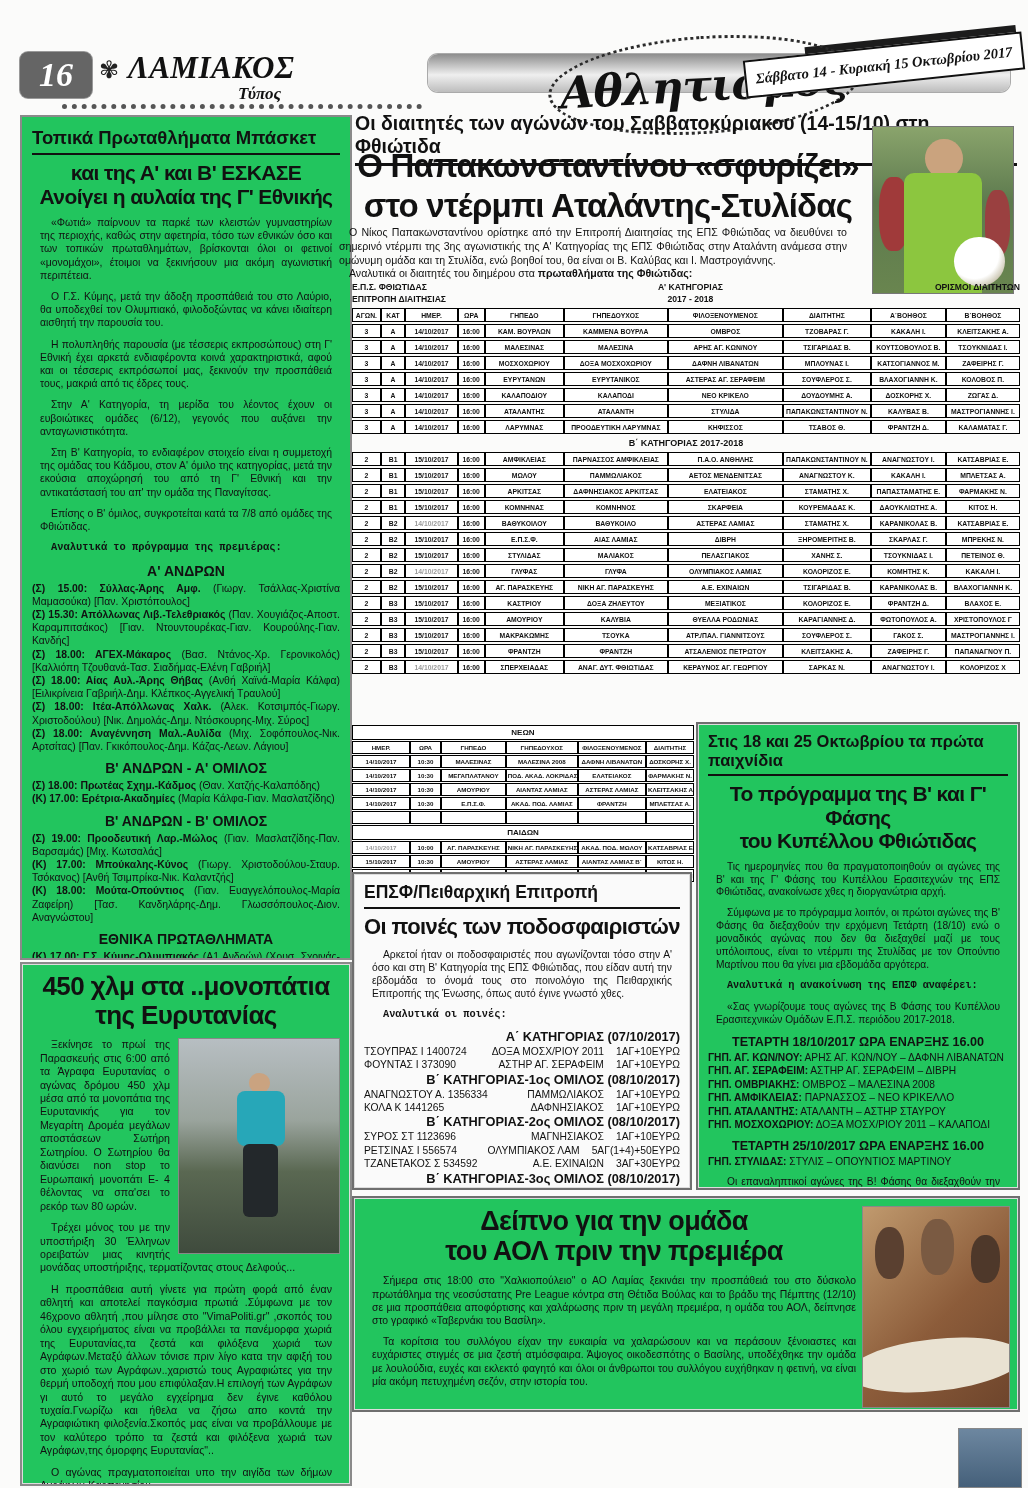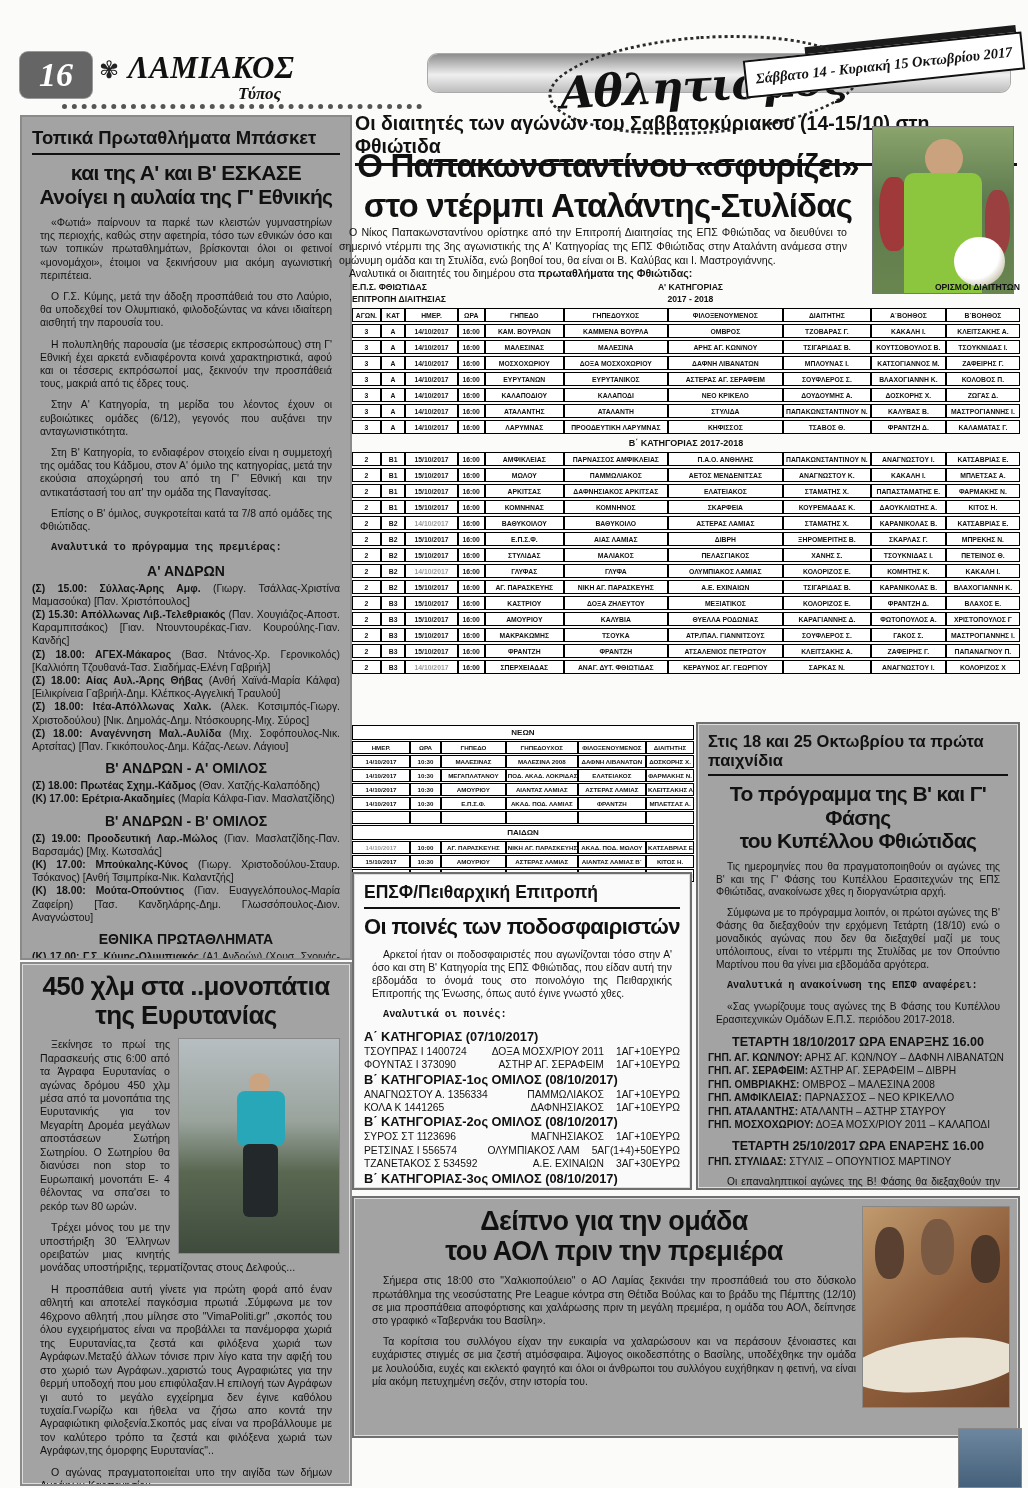--- a/index.html
+++ b/index.html
@@ -18,21 +18,21 @@
           background:linear-gradient(#8d8d8d,#efefef 55%,#bdbdbd);box-shadow:0 0 0 1px #aaa;}
   .athl-ellipse{left:548px;top:36px;width:306px;height:92px;border:3px dotted #2a2a2a;
                 border-radius:50%;transform:rotate(-4deg);display:flex;align-items:center;
                 justify-content:center;}
   .athl-text{font:italic bold 44px "DejaVu Serif",serif;letter-spacing:-1px;transform:rotate(1deg);}
   .ribbon-shadow{left:806px;top:36px;width:212px;height:40px;background:#1c1c1c;transform:rotate(-6deg);}
   .date-ribbon{left:744px;top:46px;width:276px;height:34px;background:#fff;border:2px solid #111;
                transform:rotate(-6deg);display:flex;align-items:center;justify-content:center;
                font:italic bold 14.5px "Liberation Serif",serif;white-space:nowrap;}
   
-  .box{border:2px solid #8a8a8a;background:#a3a3a3;box-sizing:border-box;overflow:hidden;}
+  .box{border:2px solid #8a8a8a;background:#22c55e;box-sizing:border-box;overflow:hidden;}
   .kicker{font-weight:bold;border-bottom:2.5px solid #111;padding:2px 0 4px 0;margin:0 0 6px 0;}
   .headline{font-weight:bold;text-align:center;line-height:1.12;letter-spacing:-0.6px;}
   .body-par{font-size:10.4px;line-height:1.27;text-align:justify;text-indent:11px;margin:8px;}
   .lead-bold{font-weight:bold;text-indent:11px;font-family:Liberation Mono, monospace;}
   .sec-title{font-size:14px;font-weight:bold;text-align:center;margin:7px 0 3px 0;}
   .fixture{font-size:10.4px;line-height:1.27;text-align:justify;margin:0;}
   
   #basket-box{left:20px;top:115px;width:332px;height:845px;padding:8px 10px;}
   #basket-box .kicker{font-size:18.5px;}
   #basket-headline{font-size:21px;margin:6px 0 8px 0;}
@@ -68,21 +68,21 @@
   table.yt th,table.yt td{border:1.5px solid #000;font-size:6.2px;font-weight:bold;text-align:center;
            padding:2px 1px;overflow:hidden;white-space:nowrap;background:#fff;}
   table.yt td.ttl{font-size:8px;border:1.5px solid #000;}
   table.yt td.plain{border:1.5px solid #000;}
   
   #pen-box{left:352px;top:872px;width:340px;height:318px;padding:6px 10px;background:#fafafa;
            border:2px solid #6f6f6f;box-shadow:inset 0 0 0 1px #ddd;}
   #pen-box .kicker{font-size:17.5px;}
   #pen-headline{font-size:22px;margin:4px 0 6px 0;}
   #pen-box .body-par{font-size:10.3px;}
-  .pen-group-title{font-size:12.8px;font-weight:bold;text-align:left;margin:0 0 1px 0;}
+  .pen-group-title{font-size:12.8px;font-weight:bold;text-align:right;margin:0 0 1px 0;}
   .pen-row{display:flex;font-size:10.3px;line-height:1.3;margin:0;}
   .pen-row .team{margin-left:auto;margin-right:12px;}
   
   #cup-box{left:696px;top:722px;width:324px;height:468px;padding:6px 10px;border:2px solid #6f6f6f;
            box-shadow:inset 0 0 0 1px #ddd;}
   #cup-box .kicker{font-size:16.5px;}
   #cup-headline{font-size:21px;margin:6px 0 7px 0;}
   #cup-box .body-par{font-size:10.2px;}
   .cup-sched-title{font-size:12.6px;font-weight:bold;text-align:center;margin:7px 0 2px 0;}
   .cup-line{font-size:10.2px;line-height:1.32;margin:0;}
@@ -91,21 +91,21 @@
              box-shadow:inset 0 0 0 1px #ddd;}
   #trail-headline{font-size:26px;margin:2px 0 6px 0;}
   #trail-photo{float:right;width:160px;height:214px;margin:2px 0 4px 8px;border:1px solid #888;
                position:relative;overflow:hidden;
                background:linear-gradient(180deg,#b7bec2,#9aa49d 38%,#5a6852 62%,#3f4b3d 100%);}
   .tp-head{position:absolute;left:44%;top:16%;width:13%;height:9%;background:#caa380;border-radius:50%;}
   .tp-torso{position:absolute;left:36%;top:24%;width:30%;height:26%;background:#27a7b8;border-radius:8px;}
   .tp-legs{position:absolute;left:40%;top:49%;width:22%;height:34%;background:#23282b;border-radius:6px;}
   #trail-box .body-par{font-size:10.6px;}
   
-  #dinner-box{left:352px;top:1196px;width:668px;height:242px;padding:6px 10px;border:2px solid #6f6f6f;
+  #dinner-box{left:352px;top:1196px;width:668px;height:216px;padding:6px 10px;border:2px solid #6f6f6f;
               box-shadow:inset 0 0 0 1px #ddd;}
   #dinner-headline{font-size:27px;width:500px;margin:2px 0 6px 0;}
   #dinner-text{width:500px;}
   #dinner-photo{position:absolute;right:8px;top:8px;width:146px;height:200px;border:1px solid #888;
                 background:linear-gradient(135deg,#c09a6e,#8c5c3a 55%,#6e452c);overflow:hidden;}
   .dp-cloth{position:absolute;left:-10%;bottom:8%;width:120%;height:26%;background:#e9e2d2;
             border-radius:50%;transform:rotate(-6deg);}
   .dp-p1{position:absolute;left:8%;top:10%;width:20%;height:26%;background:#5a4030;border-radius:45%;}
   .dp-p2{position:absolute;left:40%;top:6%;width:22%;height:28%;background:#7a5a42;border-radius:45%;}
   .dp-p3{position:absolute;right:6%;top:14%;width:20%;height:24%;background:#4e382a;border-radius:45%;}

